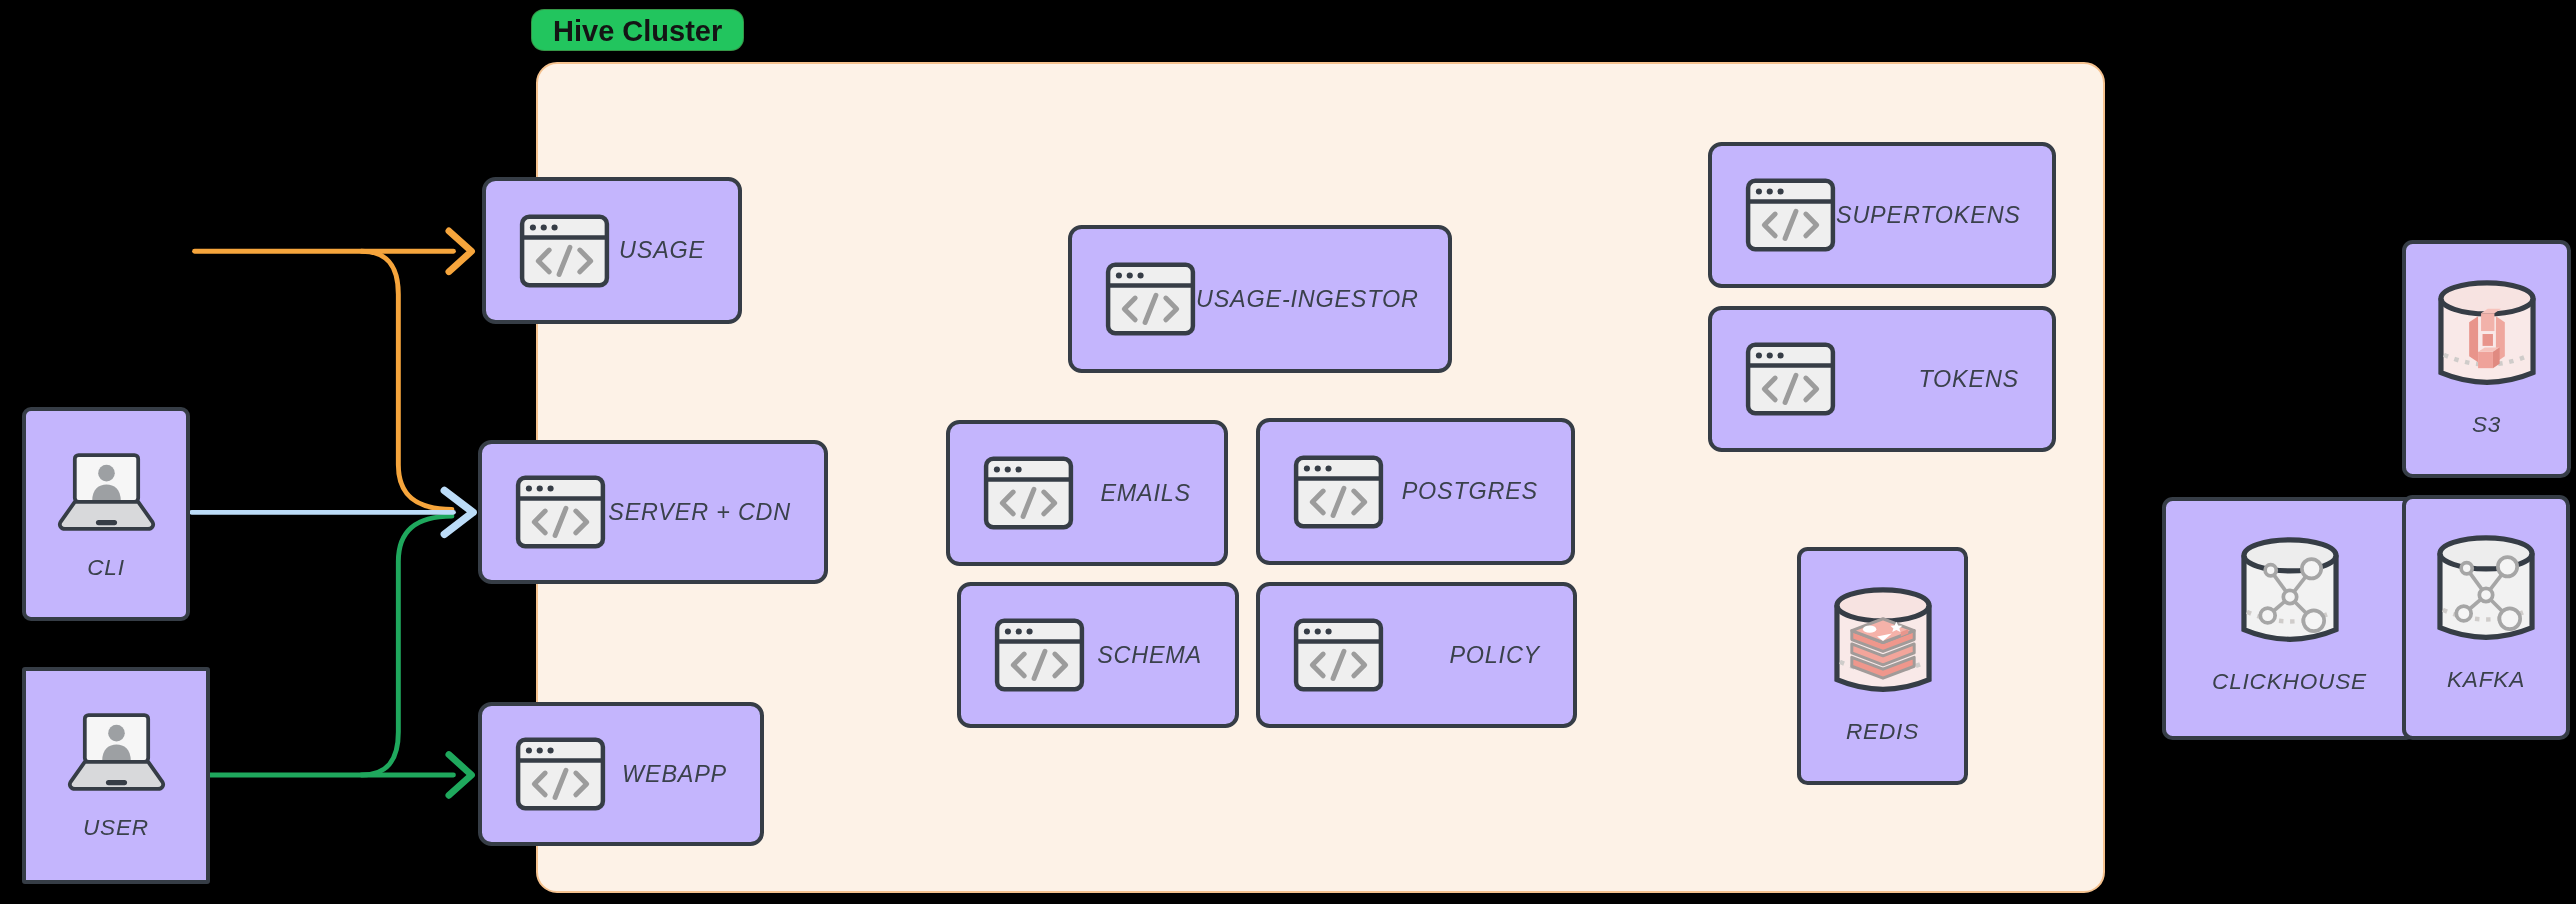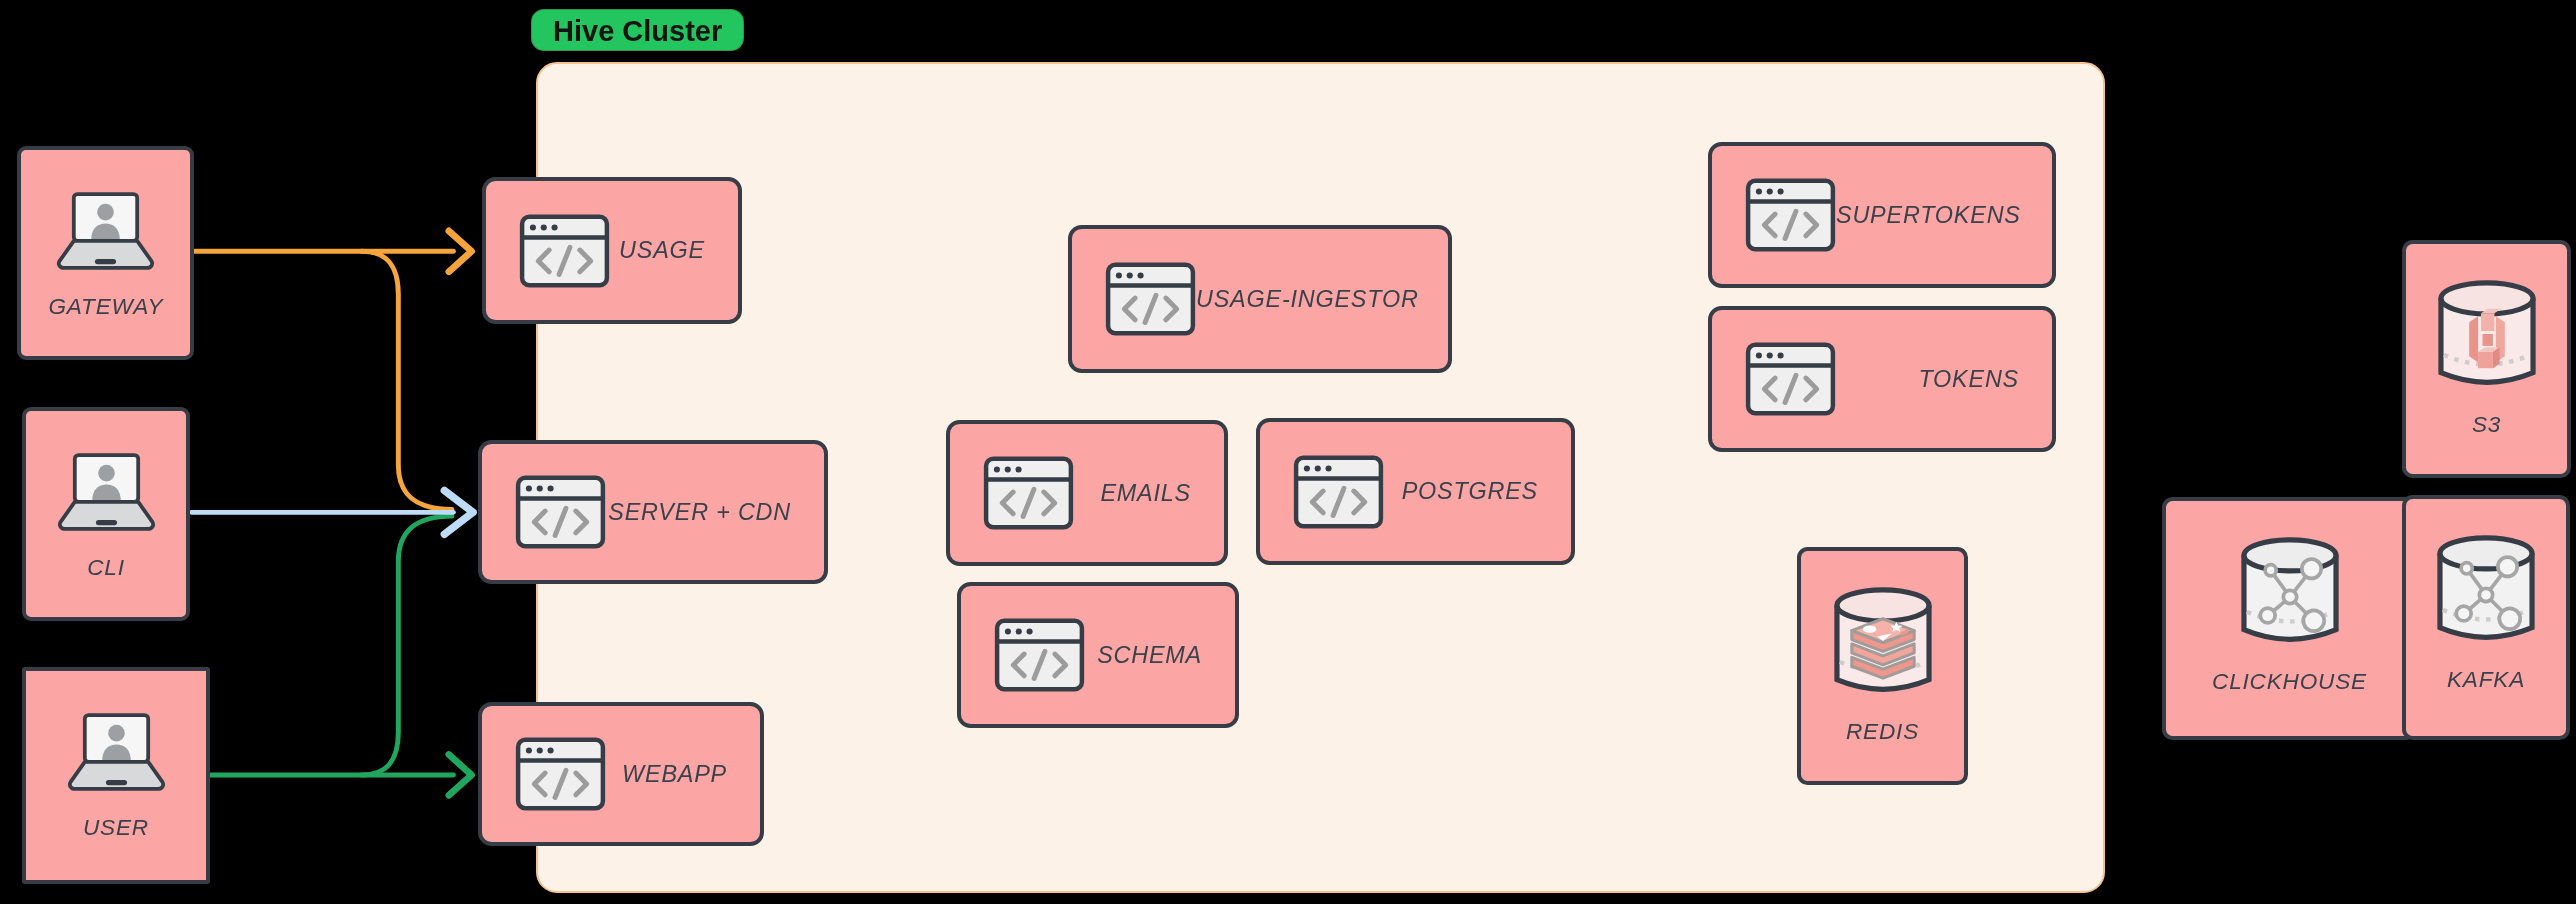--- a/index.html
+++ b/index.html
@@ -12,21 +12,21 @@
     position:absolute;left:536px;top:62px;width:1569px;height:831px;
     background:#FDF2E7;border:2.3px solid #F5C28F;border-radius:21px;box-sizing:border-box;z-index:1;
   }
   .cluster-pill{
     position:absolute;left:531px;top:9px;height:42px;line-height:42px;padding:0 21px;
     background:#22c55e;border:1.5px solid rgba(90,64,30,.35);border-radius:13px;box-sizing:border-box;
     color:#141414;font-size:29px;font-weight:600;z-index:4;white-space:nowrap;
   }
   
   .node{
-    position:absolute;background:#fca5a5;border:4.5px solid #363D46;box-sizing:border-box;z-index:3;text-align:center;
+    position:absolute;background:#c4b5fd;border:4.5px solid #363D46;box-sizing:border-box;z-index:3;text-align:center;
   }
   .service{border-radius:13.6px;display:flex;align-items:center;justify-content:space-between;padding:0 33px;}
   .service svg.win{width:91px;height:74px;flex:0 0 auto;}
   .service .lbl{
     font-style:italic;font-size:23.4px;letter-spacing:0.8px;color:#3A414B;white-space:nowrap;font-weight:500;
   }
   .tile{border-radius:10.6px;display:flex;flex-direction:column;align-items:center;}
   .tile .lbl{
     font-style:italic;font-size:22.6px;letter-spacing:0.8px;color:#3A414B;white-space:nowrap;font-weight:500;
     margin-top:19.6px;
@@ -143,26 +143,20 @@
     <path d="M257 333 L600 333" stroke="#F6A53C" stroke-width="6.5" stroke-linecap="round"></path>
     <path d="M594 306 L624 333 L594 360" stroke="#F6A53C" stroke-width="9" stroke-linecap="round" stroke-linejoin="round"></path>
 
     <path d="M253 1027 L600 1027" stroke="#1FA85D" stroke-width="6.5" stroke-linecap="round"></path>
     <path d="M594 1000 L624 1027 L594 1054" stroke="#1FA85D" stroke-width="9" stroke-linecap="round" stroke-linejoin="round"></path>
 
     <path d="M253 679 L600 679" stroke="#BCDCF8" stroke-width="6.5" stroke-linecap="round"></path>
     <path d="M588 650 L626 679 L588 708" stroke="#BCDCF8" stroke-width="10" stroke-linecap="round" stroke-linejoin="round"></path>
   </svg>
 
-  <div class="node tile actor" style="left:17.4px;top:146px;width:177px;height:214px;border-radius:9px">
-    <svg class="laptop" viewBox="0 0 160 110" width="121" height="83">
-        <use href="#sym-laptop"></use>
-      </svg>
-    <div class="lbl">GATEWAY</div>
-  </div>
   <div class="node tile actor" style="left:22px;top:407px;width:168px;height:214px;border-radius:9px">
     <svg class="laptop" viewBox="0 0 160 110" width="121" height="83">
         <use href="#sym-laptop"></use>
       </svg>
     <div class="lbl">CLI</div>
   </div>
   <div class="node tile actor" style="left:22px;top:667px;width:188px;height:217px;border-radius:3px">
     <svg class="laptop" viewBox="0 0 160 110" width="121" height="83">
         <use href="#sym-laptop"></use>
       </svg>
@@ -204,20 +198,26 @@
         <use href="#sym-window"></use>
       </svg>
     <span class="lbl">POSTGRES</span>
   </div>
   <div class="node service" style="left:957px;top:582px;width:282px;height:146px">
     <svg class="win" viewBox="0 0 120 98" width="91" height="74">
         <use href="#sym-window"></use>
       </svg>
     <span class="lbl">SCHEMA</span>
   </div>
+  <div class="node service" style="left:1256px;top:582px;width:321px;height:146px">
+    <svg class="win" viewBox="0 0 120 98" width="91" height="74">
+        <use href="#sym-window"></use>
+      </svg>
+    <span class="lbl">POLICY</span>
+  </div>
   <div class="node service" style="left:1708px;top:142px;width:348px;height:146px">
     <svg class="win" viewBox="0 0 120 98" width="91" height="74">
         <use href="#sym-window"></use>
       </svg>
     <span class="lbl">SUPERTOKENS</span>
   </div>
   <div class="node service" style="left:1708px;top:306px;width:348px;height:146px">
     <svg class="win" viewBox="0 0 120 98" width="91" height="74">
         <use href="#sym-window"></use>
       </svg>

